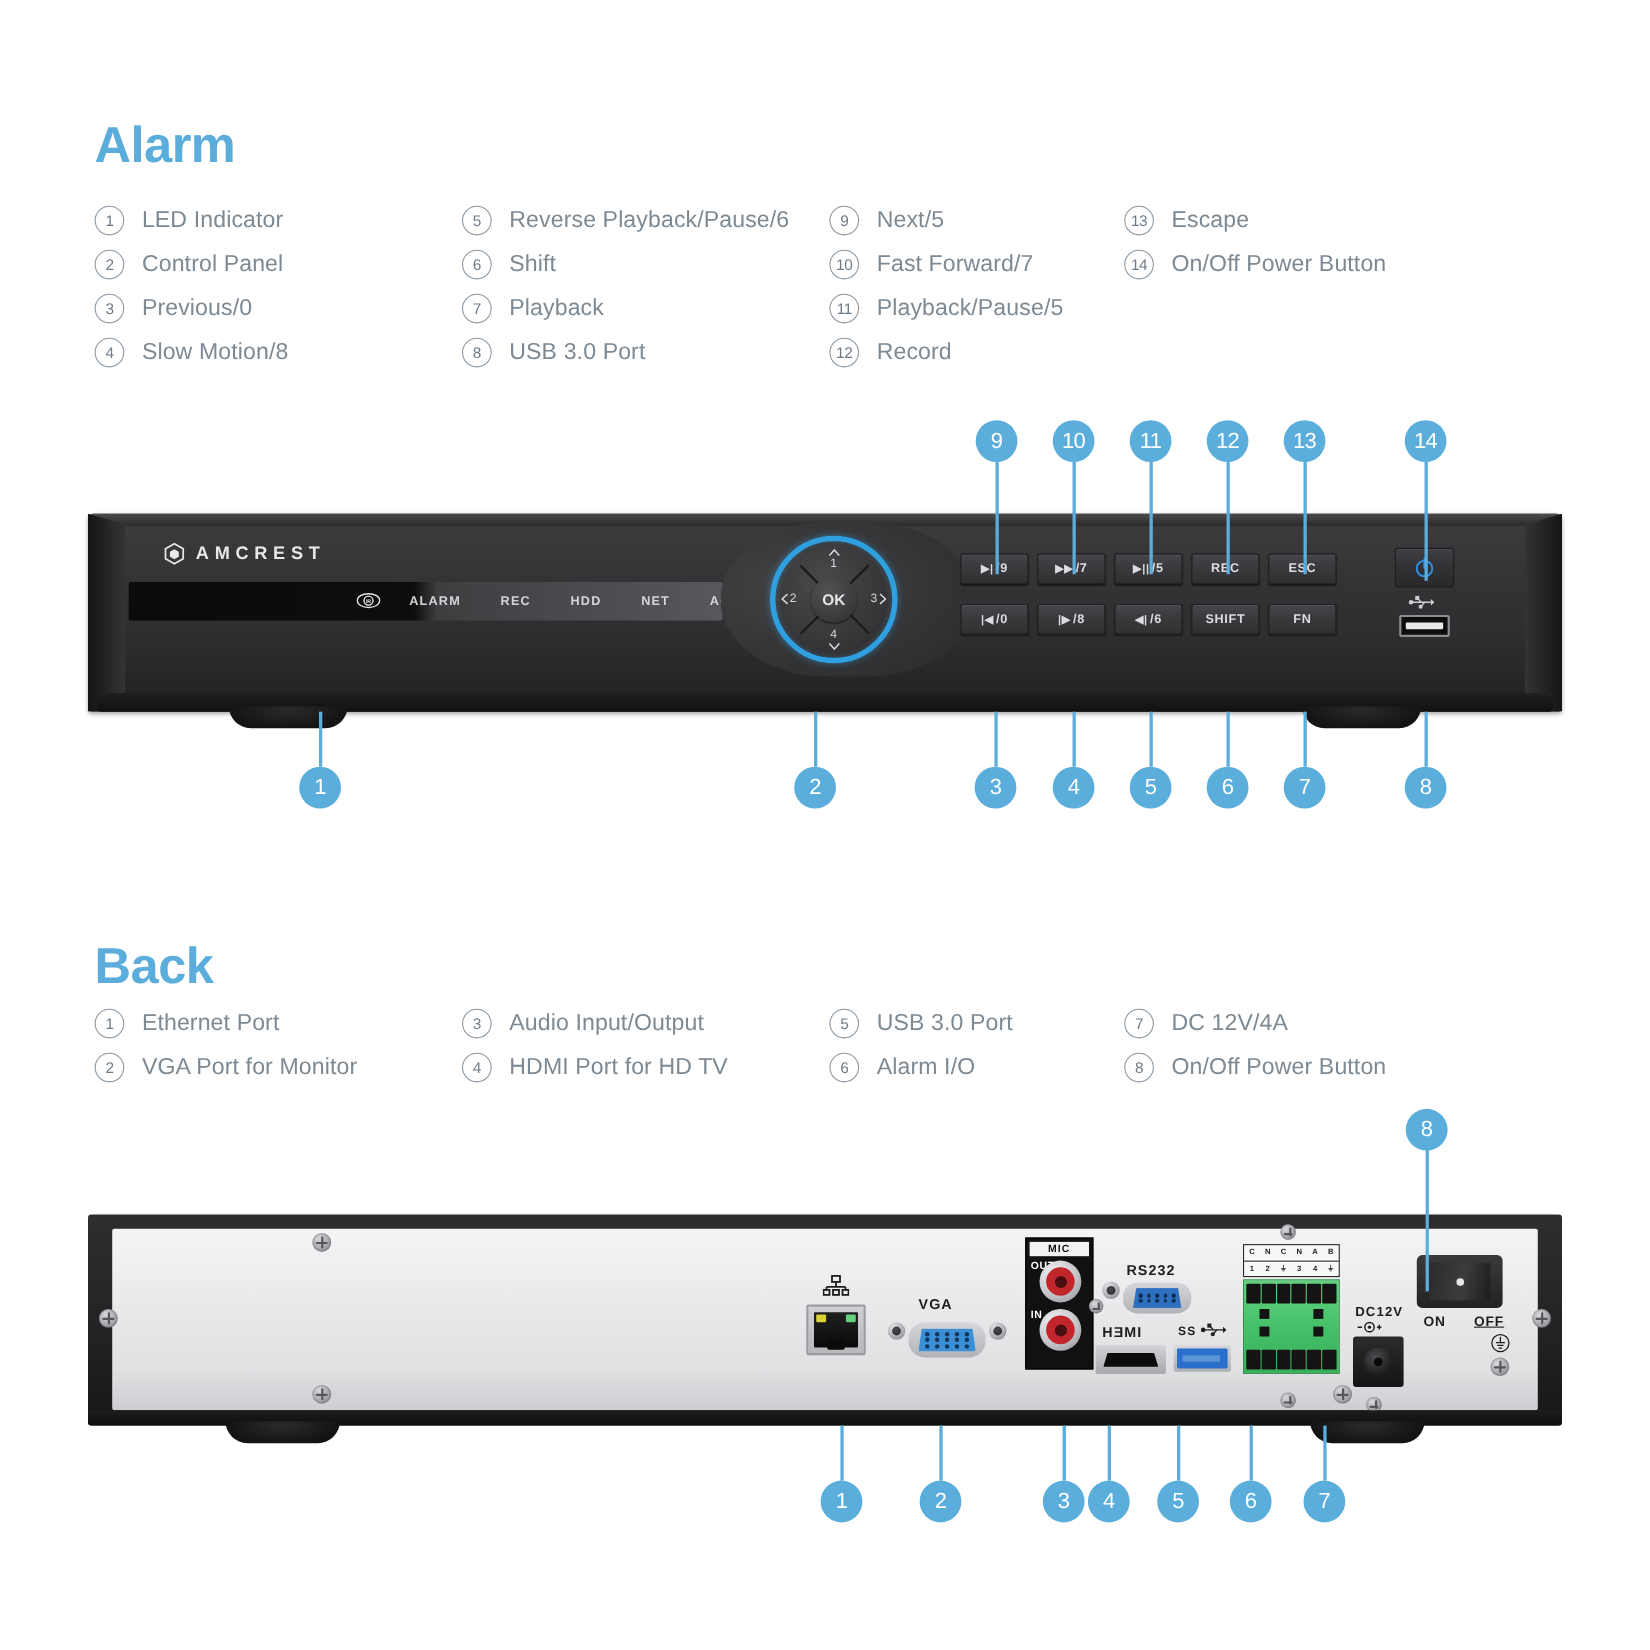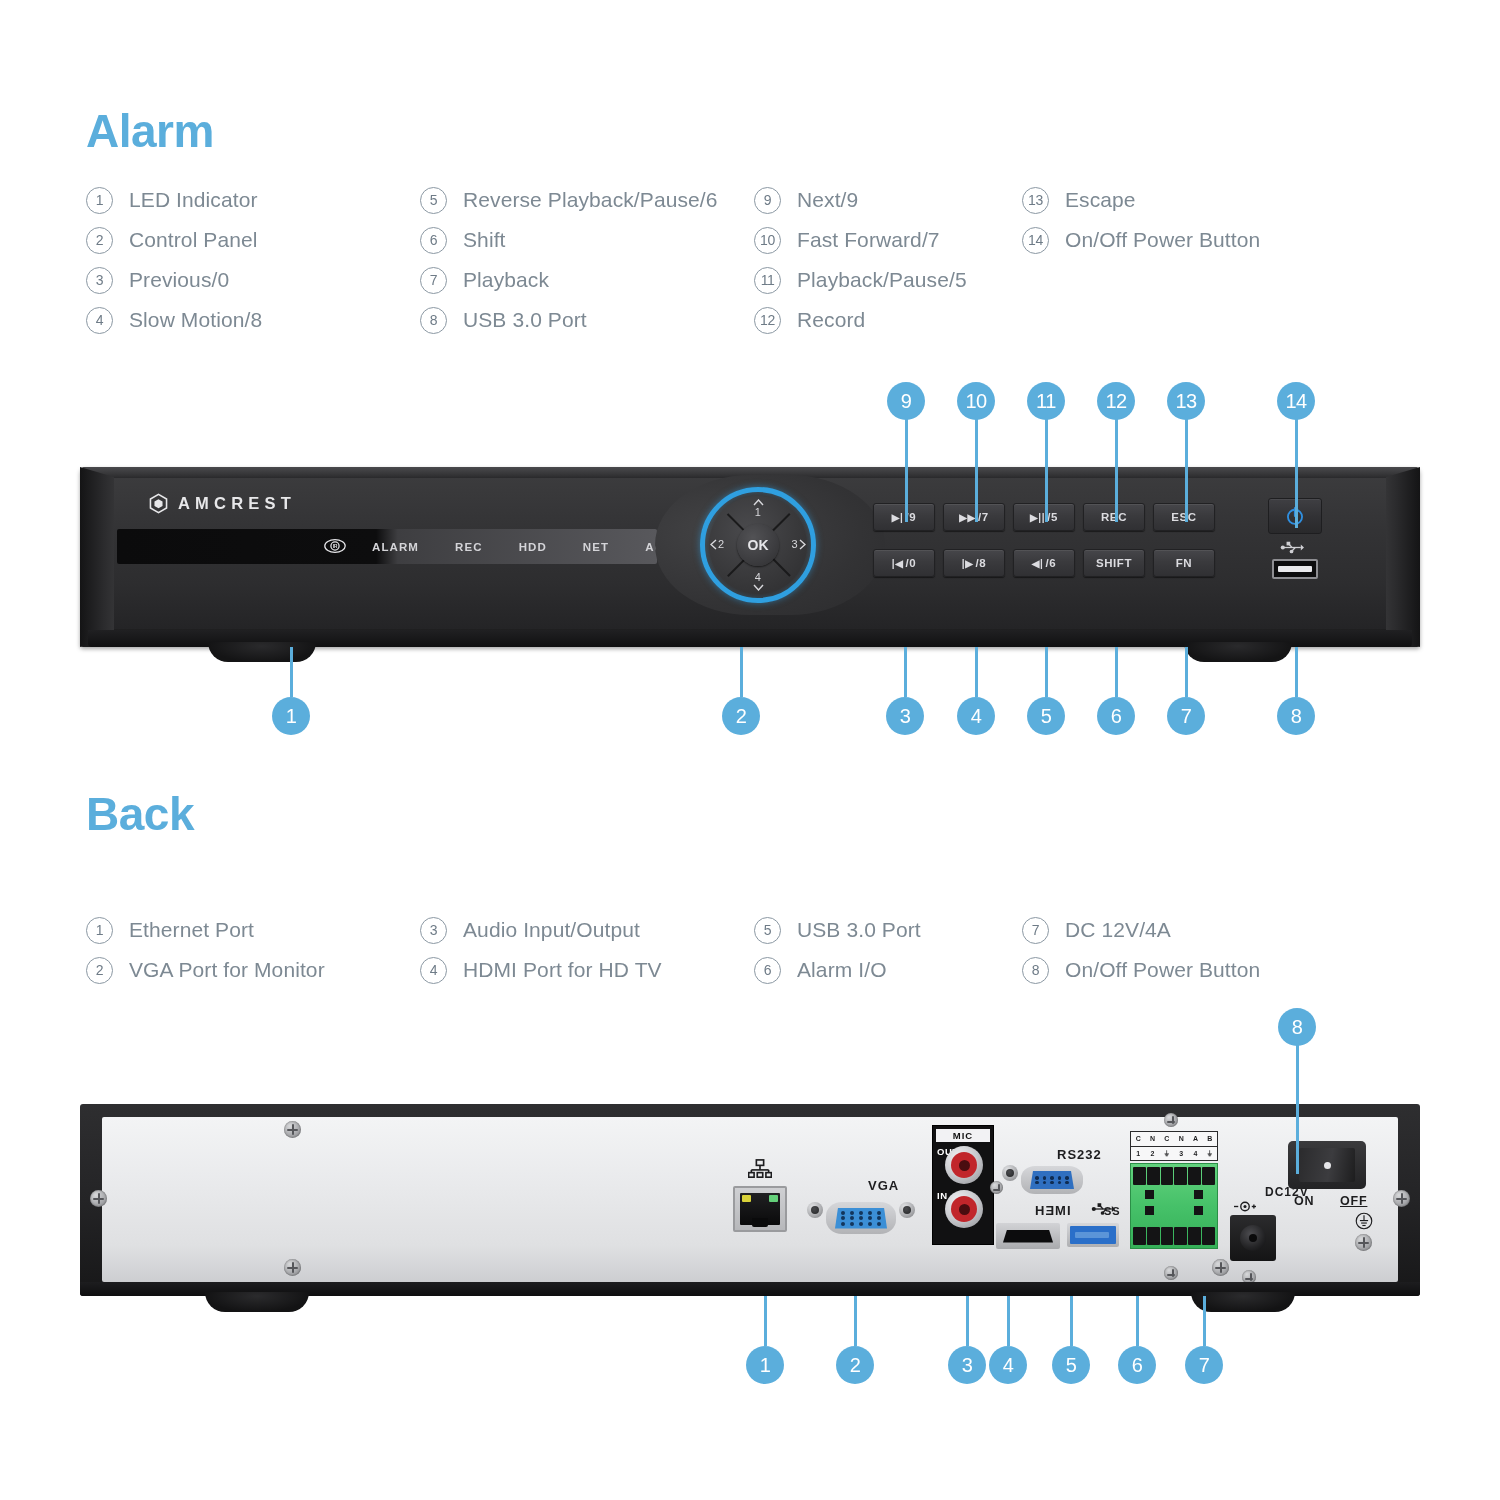--- a/index.html
+++ b/index.html
@@ -14,21 +14,21 @@
 
   
   .section-title {
     position: absolute;
     color: #5BAEDC;
     font-size: 46px;
     font-weight: bold;
     letter-spacing: -0.5px;
   }
   #front-title { left: 86px; top: 104px; }
-  #back-title  { left: 86px; top: 787px; }
+  #back-title  { left: 86px; top: 851px; }
 
   
   .legend { position: absolute; }
   .legend-col { position: absolute; top: 0; }
   .legend-item {
     display: flex; align-items: center;
     height: 40px; margin-bottom: 0px;
   }
   .legend-num {
     flex: 0 0 auto;
@@ -260,21 +260,21 @@
     box-shadow: inset 0 0 2px rgba(0,0,0,.5);
   }
   .screw::before, .screw::after {
     content: ""; position: absolute; background: #55565a; border-radius: 1px;
   }
   .screw::before { left: 3px; right: 3px; top: 7.5px; height: 2px; }
   .screw::after  { top: 3px; bottom: 3px; left: 7.5px; width: 2px; }
 
   .port-label {
     position: absolute;
-    color: #1d1d1f; font-size: 13px; font-weight: bold; letter-spacing: 1px; margin-left: 33px;
+    color: #1d1d1f; font-size: 13px; font-weight: bold; letter-spacing: 1px;
   }
 
   
   .rj45 {
     position: absolute;
     width: 54px; height: 46px;
     background: linear-gradient(180deg,#cfd0d3 0%,#b7b8bb 100%);
     border: 2px solid #9a9b9e; border-radius: 2px;
     padding: 5px;
   }
@@ -496,21 +496,21 @@
       </div>
       <div class="legend-item">
         <span class="legend-num">8</span>
         <span class="legend-label">USB 3.0 Port</span>
       </div>
     </div>
 
     <div class="legend-col" style="left:668px; width:270px;">
       <div class="legend-item">
         <span class="legend-num">9</span>
-        <span class="legend-label">Next/9</span>
+        <span class="legend-label">Next/5</span>
       </div>
       <div class="legend-item">
         <span class="legend-num">10</span>
         <span class="legend-label">Fast Forward/7</span>
       </div>
       <div class="legend-item">
         <span class="legend-num">11</span>
         <span class="legend-label">Playback/Pause/5</span>
       </div>
       <div class="legend-item">

